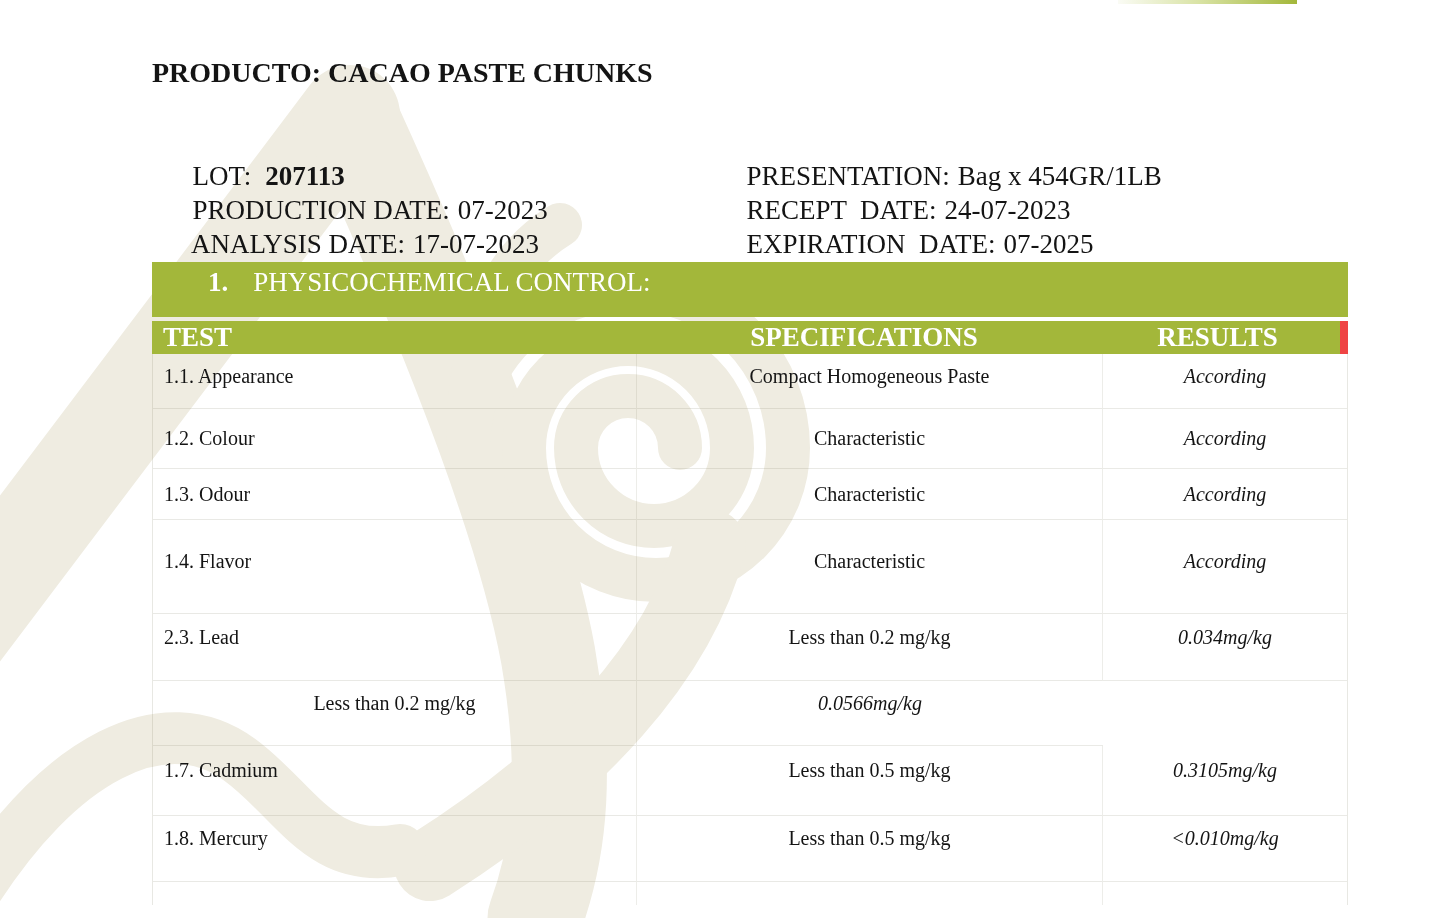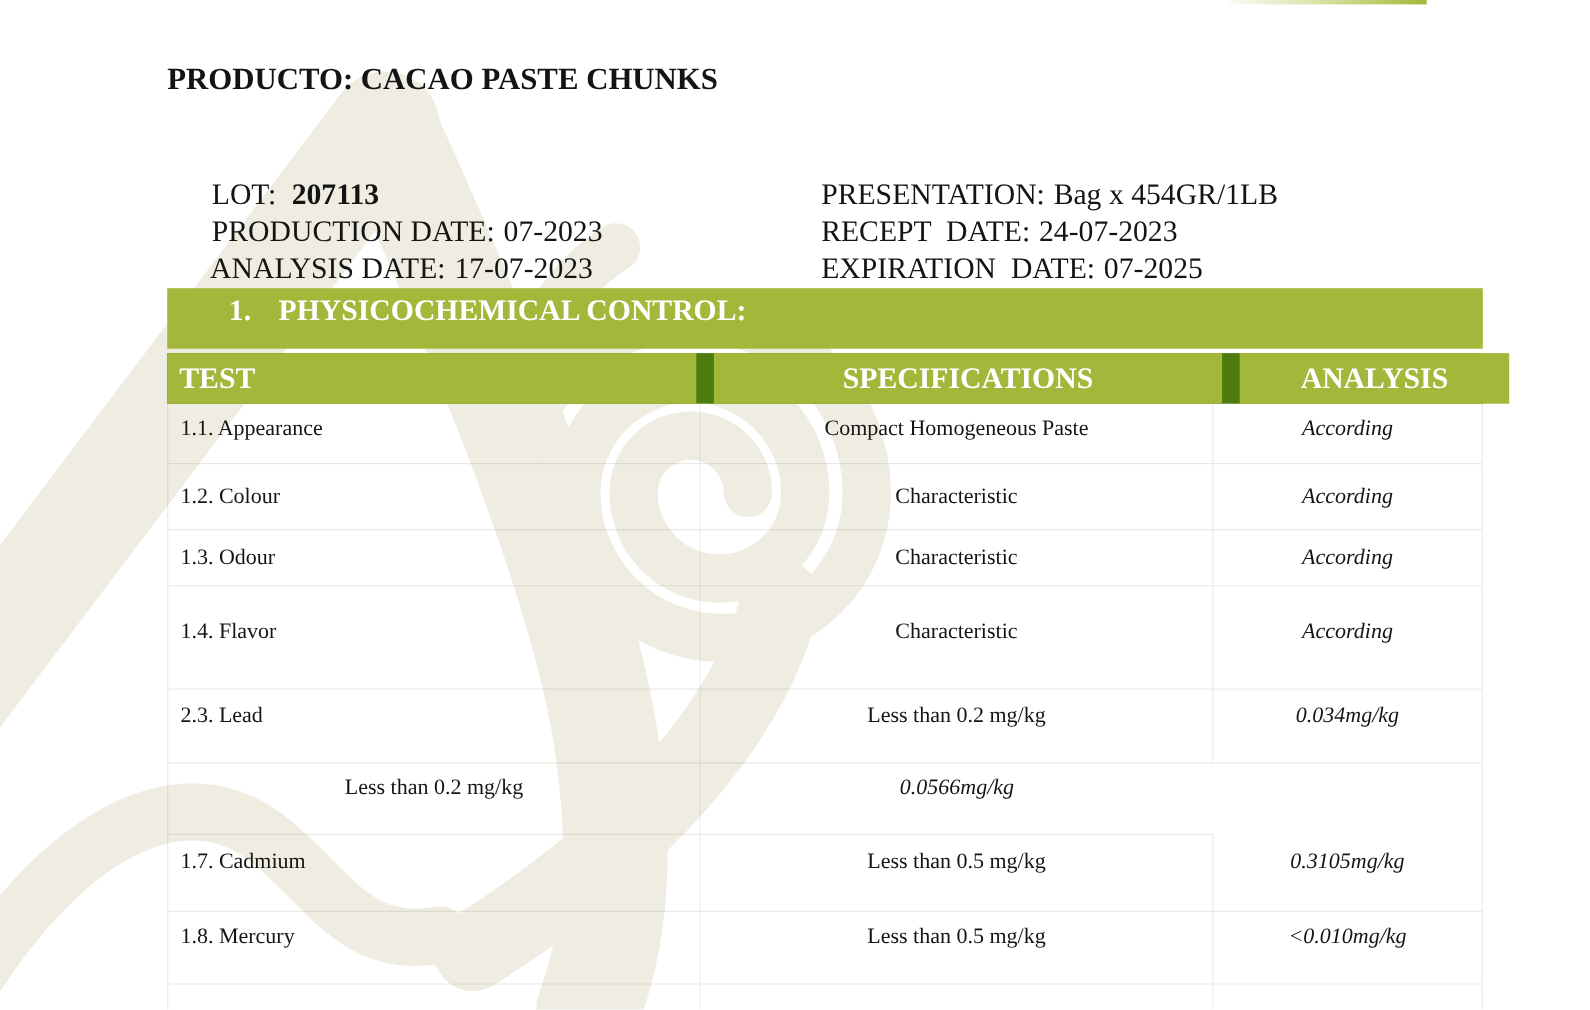--- a/index.html
+++ b/index.html
@@ -30,24 +30,24 @@
   .info-line .label{font-weight:normal;margin-right:8px;}
   .info-line .value{font-weight:normal;}
   .info-line .value.bold{font-weight:bold;margin-left:6px;}
   
   .doc-table{position:absolute;left:152px;top:262px;width:1196px;z-index:1;}
   .banner{
     height:55px;background:#a3b73a;color:#ffffff;margin-bottom:4px;
     display:flex;align-items:flex-start;padding-top:5px;box-sizing:border-box;
   }
   .banner .num{font-weight:bold;font-size:27px;line-height:30px;margin-left:56px;}
-  .banner .title{font-weight:bold;font-size:27px;line-height:30px;margin-left:25px;}
+  .banner .title{font-weight:normal;font-size:27px;line-height:30px;margin-left:25px;}
   .thead{
-    display:grid;grid-template-columns:481px 462px 245px;column-gap:16px;
-    background:#4d7c0f;height:46px;
+    display:grid;grid-template-columns:481px 462px 245px;column-gap:0;
+    background:#ef4444;height:33px;
   }
   .thead .hcell{
     background:#a3b73a;color:#ffffff;font-weight:bold;font-size:27px;
     display:flex;align-items:center;justify-content:center;
   }
   .thead .hcell.first{justify-content:flex-start;padding-left:11px;}
   .tbody{
     border-left:1px solid rgba(125,125,100,0.18);
     border-right:1px solid rgba(125,125,100,0.18);
   }
@@ -126,21 +126,21 @@
   <div class="doc-table">
 
     <div class="banner">
       <span class="num">1.</span>
       <span class="title">PHYSICOCHEMICAL CONTROL:</span>
     </div>
 
     <div class="thead">
       <div class="hcell first">TEST</div>
       <div class="hcell">SPECIFICATIONS</div>
-      <div class="hcell">ANALYSIS</div>
+      <div class="hcell">RESULTS</div>
     </div>
 
     <div class="tbody">
       <div class="trow r1">
         <div class="cell test">1.1. Appearance</div>
         <div class="cell spec">Compact Homogeneous Paste</div>
         <div class="cell result">According</div>
       </div>
       <div class="trow r2">
         <div class="cell test">1.2. Colour</div>

